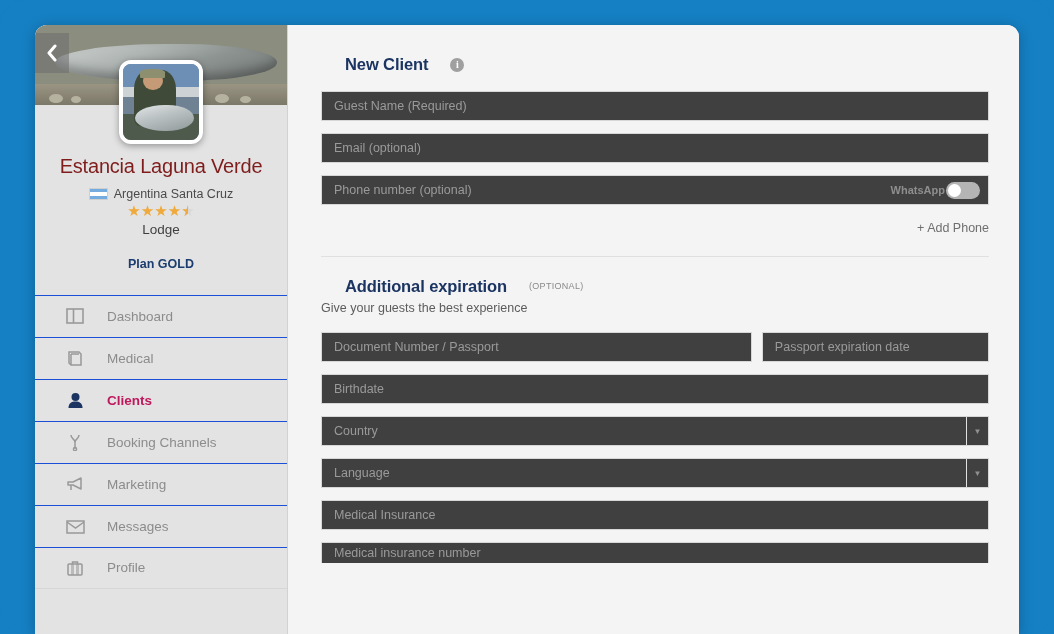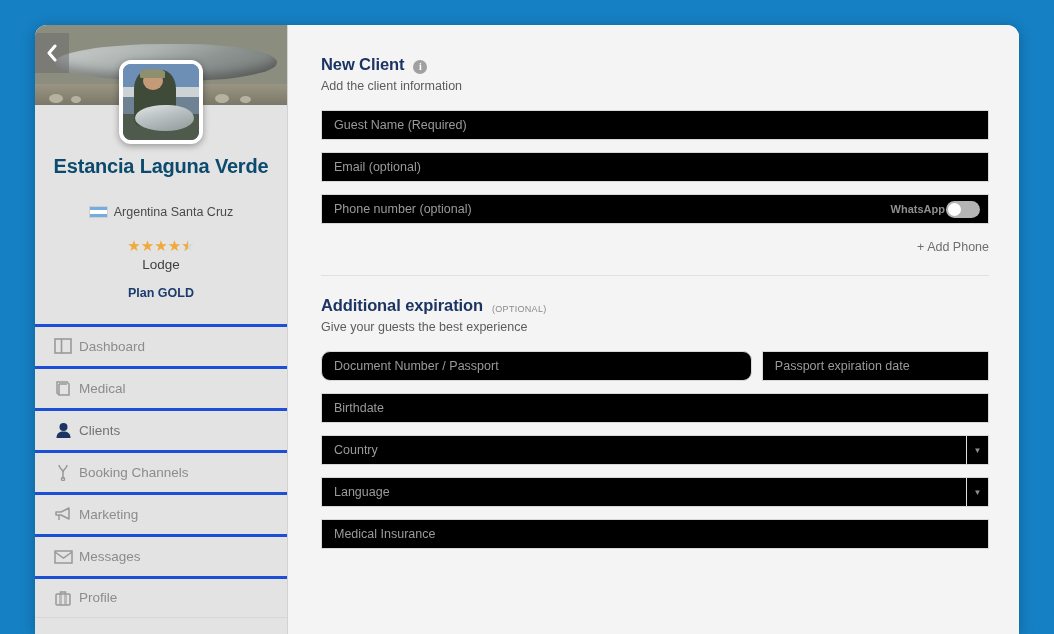--- a/index.html
+++ b/index.html
@@ -174,32 +174,32 @@
     background: linear-gradient(165deg, #e2e6e7 0%, #b9c0c1 45%, #8f9899 100%);
   }
 
   .profile-info {
     padding: 50px 10px 0;
     text-align: center;
   }
 
   .lodge-name {
     font-size: 20px;
-    font-weight: bold;
-    color: #0c4a6e;
+    font-weight: normal;
+    color: #7f1d1d;
     letter-spacing: -0.2px;
-    margin-bottom: 27px;
+    margin-bottom: 9px;
   }
 
   .location-row {
     display: flex;
     align-items: center;
     justify-content: center;
     gap: 6px;
-    margin-bottom: 17px;
+    margin-bottom: 0;
   }
   .flag {
     width: 19px;
     height: 12px;
     border: 1px solid #cfcfcf;
     background: linear-gradient(to bottom,
       #74acdf 0%, #74acdf 33%,
       #ffffff 33%, #ffffff 66%,
       #74acdf 66%);
     flex: none;
@@ -226,75 +226,76 @@
     position: absolute;
     left: 0; top: 0;
     width: 50%;
     overflow: hidden;
     color: #f0a93b;
   }
 
   .lodge-type {
     font-size: 13.5px;
     color: #3f3f3f;
-    margin-bottom: 14px;
+    margin-bottom: 20px;
   }
 
   .plan {
     font-size: 12.5px;
     font-weight: bold;
     color: #1b3c6e;
     margin-bottom: 24px;
   }
 
   
   #nav { padding: 0 0 0 0; }
 
   .nav-item {
     display: flex;
     align-items: center;
-    gap: 6px;
+    gap: 22px;
     height: 42px;
-    padding: 0 10px 0 18px;
-    border-top: 3px solid #1d4ed8;
+    padding: 0 10px 0 30px;
+    border-top: 1px solid #1d4ed8;
     cursor: pointer;
   }
   .nav-item:last-child { border-bottom: 1px solid #d6d6d6; }
 
   .nav-icon {
     width: 20px;
     height: 20px;
     flex: none;
     display: flex;
     align-items: center;
     justify-content: center;
   }
   .nav-label {
     font-size: 13.5px;
     color: #8c8c8c;
   }
   .nav-item.active .nav-label {
-    color: #737373;
-    font-weight: normal;
+    color: #be185d;
+    font-weight: bold;
   }
 
   
   #main {
     flex: 1;
     height: 100%;
     background: #f4f4f4;
     padding: 30px 30px 0 33px;
     overflow: hidden;
     position: relative;
   }
 
   .section-head {
     display: flex;
-    align-items: flex-end;
-    gap: 9px;
+    align-items: center;
+    gap: 22px;
+    margin-left: 24px;
   }
   .section-title {
     font-size: 16.5px;
     font-weight: bold;
     color: #1b3461;
     letter-spacing: -0.1px;
   }
   .optional-tag {
     font-size: 9px;
     color: #8a8a8a;
@@ -322,21 +323,21 @@
   }
 
   .field-row {
     display: flex;
     gap: 10px;
     margin-bottom: 12px;
   }
 
   .field {
     height: 30px;
-    background: #000000;
+    background: #404040;
     border: 1px solid #d7d7d7;
     display: flex;
     align-items: center;
     padding: 0 12px;
     font-size: 12.5px;
     color: #9a9a9a;
     width: 100%;
     cursor: text;
   }
   .field.with-addon { padding-right: 8px; }
@@ -531,21 +532,20 @@
 
       </div>
     </div>
 
     <div id="main">
 
       <div class="section-head">
         <span class="section-title">New Client</span>
         <span class="info-icon">i</span>
       </div>
-      <div class="section-sub">Add the client information</div>
 
       <div class="fields-block">
 
         <div class="field-row">
           <div class="field">
             <span class="field-text">Guest Name (Required)</span>
           </div>
         </div>
 
         <div class="field-row">
@@ -570,21 +570,21 @@
 
       <div class="section-head">
         <span class="section-title">Additional expiration</span>
         <span class="optional-tag">(OPTIONAL)</span>
       </div>
       <div class="section-sub">Give your guests the best experience</div>
 
       <div class="fields-block">
 
         <div class="field-row">
-          <div class="field" style="flex:0 0 64.5%;border-radius:9px;">
+          <div class="field" style="flex:0 0 64.5%;">
             <span class="field-text">Document Number / Passport</span>
           </div>
           <div class="field">
             <span class="field-text">Passport expiration date</span>
           </div>
         </div>
 
         <div class="field-row">
           <div class="field">
             <span class="field-text">Birthdate</span>
@@ -604,19 +604,24 @@
             <span class="select-arrow">▼</span>
           </div>
         </div>
 
         <div class="field-row">
           <div class="field">
             <span class="field-text">Medical Insurance</span>
           </div>
         </div>
 
+        <div class="field-row">
+          <div class="field clipped-field">
+            <span class="field-text">Medical insurance number</span>
+          </div>
+        </div>
 
       </div>
 
     </div>
 
   </div>
 </div>
 
 </body></html>

